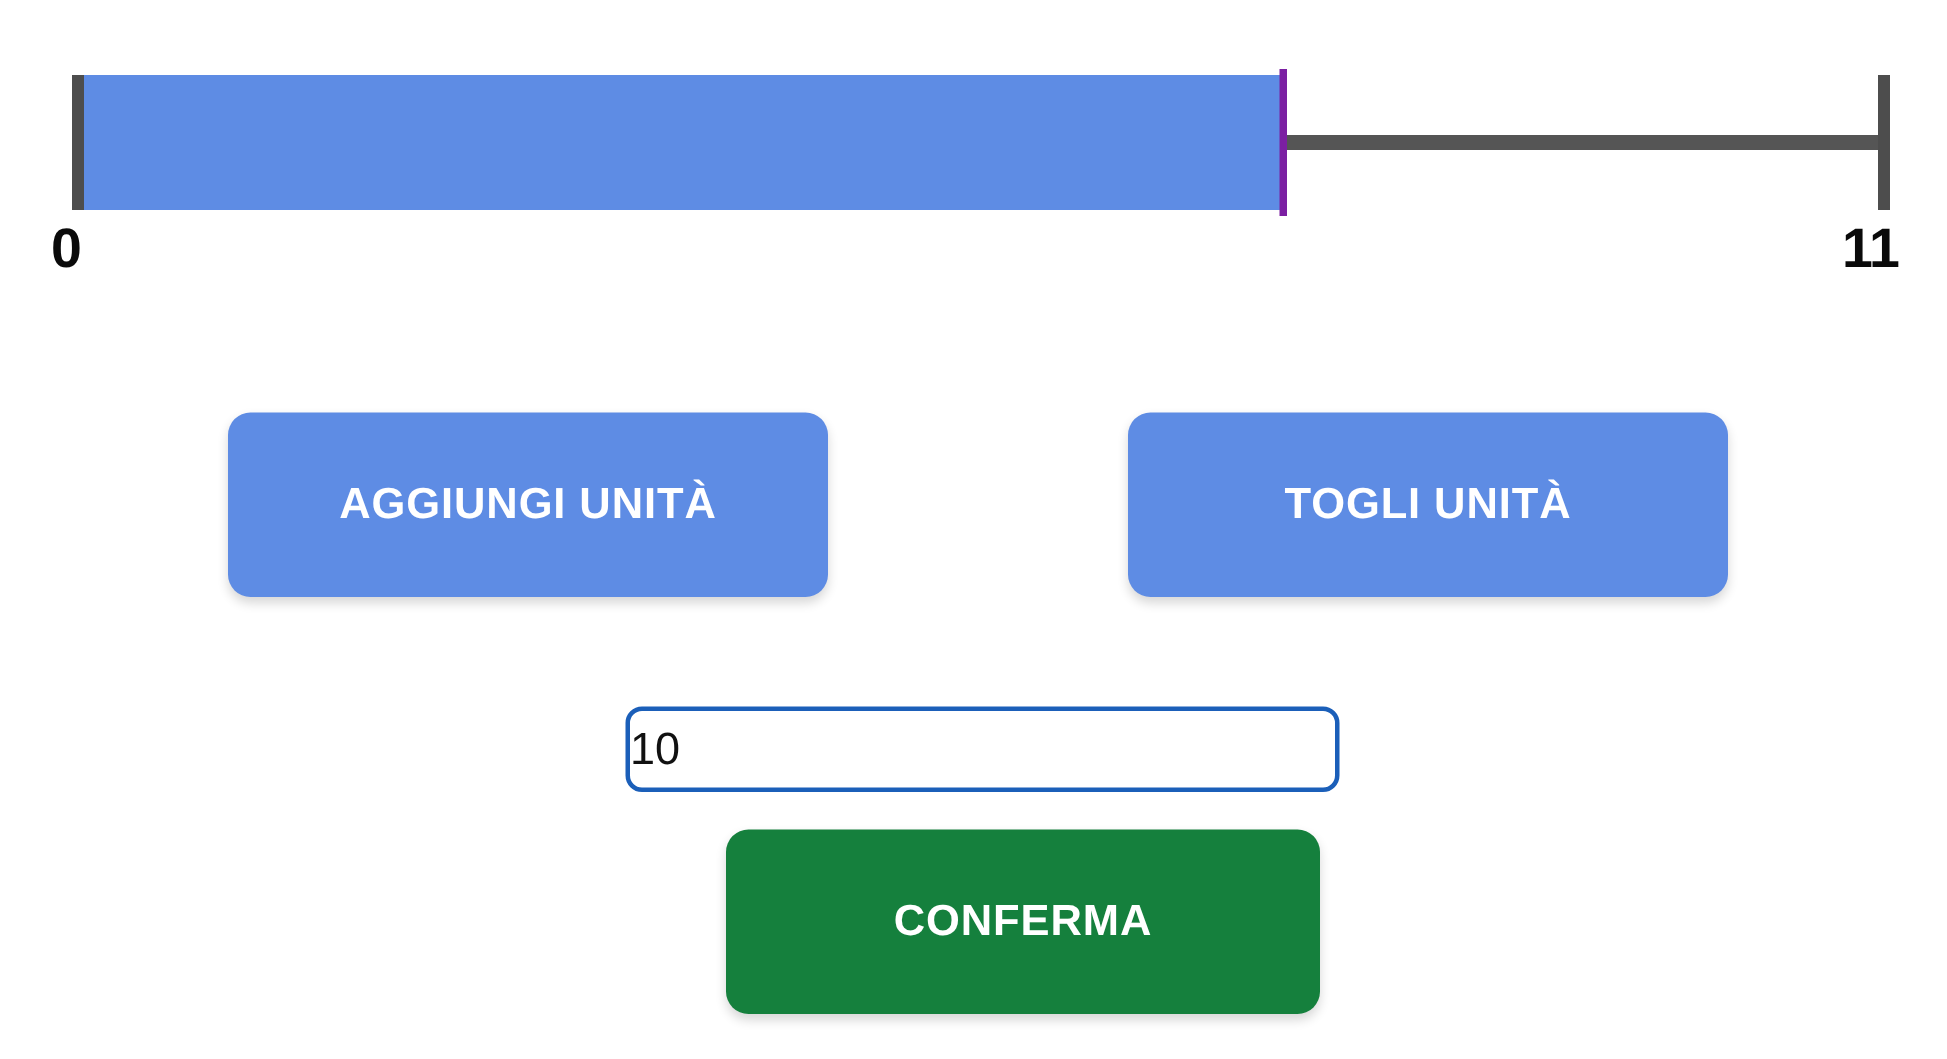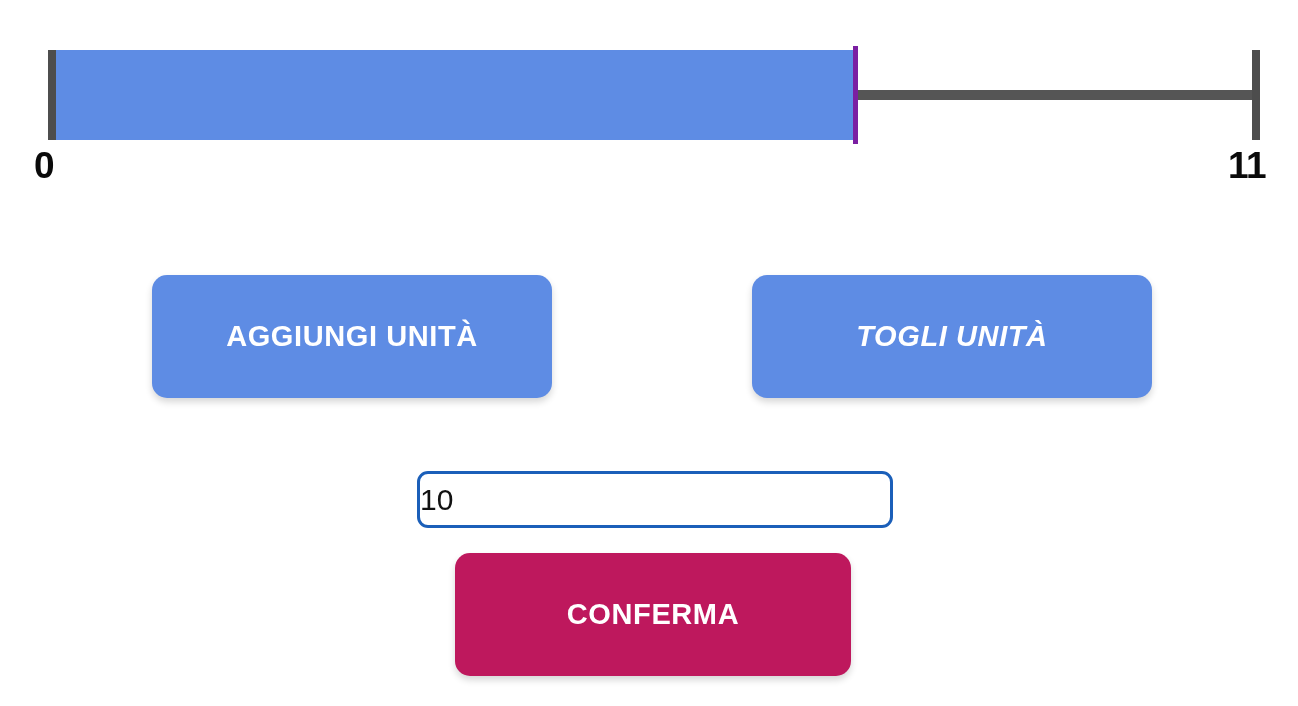--- a/index.html
+++ b/index.html
@@ -85,35 +85,34 @@
     cursor: pointer;
     padding: 4px;
     display: flex;
     align-items: center;
     justify-content: center;
     box-shadow: 0 4px 7px rgba(0,0,0,0.16);
     box-sizing: border-box;
   }
 
   .btn-blue   { background: #5e8ce4; }
-  .btn-purple { background: #be185d; }
+  .btn-purple { background: #15803d; margin-left: 29px; }
 
   #btn-add {
     left: 152px;
     top: 275px;
     width: 400px;
     height: 123px;
   }
 
   #btn-remove {
     left: 752px;
     top: 275px;
     width: 400px;
     height: 123px;
-    font-style: italic;
   }
 
   #btn-confirm {
     left: 455px;
     top: 553px;
     width: 396px;
     height: 123px;
     line-height: 1.25;
   }
   #btn-confirm .line { display: block; }

